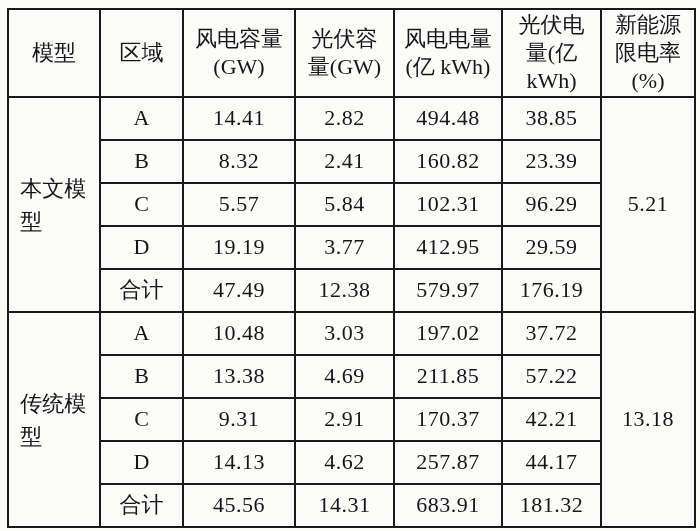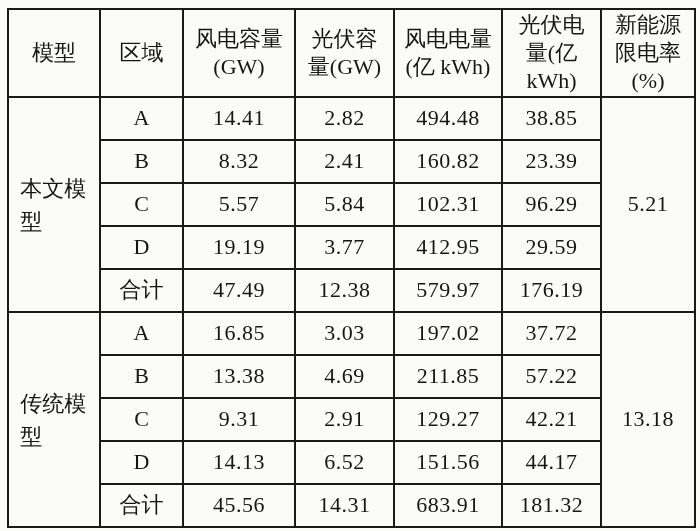--- a/index.html
+++ b/index.html
@@ -133,45 +133,45 @@
         <td class="num">12.38</td>
         <td class="num">579.97</td>
         <td class="num">176.19</td>
       </tr>
 
       <tr>
         <td rowspan="5">
           <span class="model-label">传统模型</span>
         </td>
         <td>A</td>
-        <td class="num">16.85</td>
+        <td class="num">10.48</td>
         <td class="num">3.03</td>
         <td class="num">197.02</td>
         <td class="num">37.72</td>
         <td rowspan="5" class="num">13.18</td>
       </tr>
       <tr>
         <td>B</td>
         <td class="num">13.38</td>
         <td class="num">4.69</td>
         <td class="num">211.85</td>
         <td class="num">57.22</td>
       </tr>
       <tr>
         <td>C</td>
         <td class="num">9.31</td>
         <td class="num">2.91</td>
-        <td class="num">129.27</td>
+        <td class="num">170.37</td>
         <td class="num">42.21</td>
       </tr>
       <tr>
         <td>D</td>
         <td class="num">14.13</td>
-        <td class="num">6.52</td>
-        <td class="num">151.56</td>
+        <td class="num">4.62</td>
+        <td class="num">257.87</td>
         <td class="num">44.17</td>
       </tr>
       <tr>
         <td>合计</td>
         <td class="num">45.56</td>
         <td class="num">14.31</td>
         <td class="num">683.91</td>
         <td class="num">181.32</td>
       </tr>
     </tbody>

